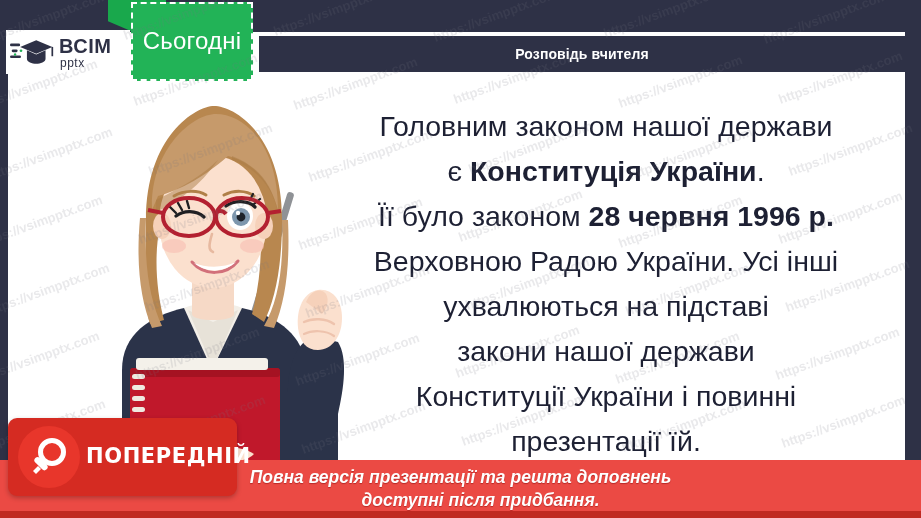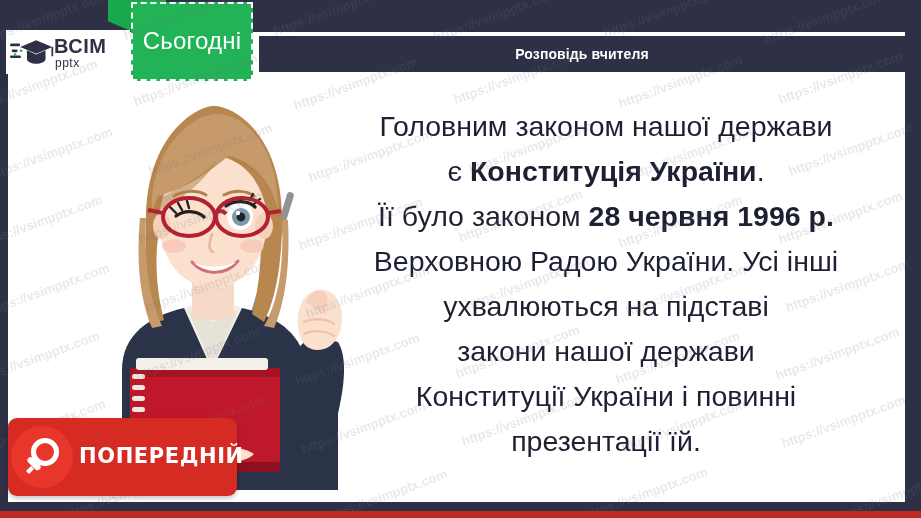--- a/index.html
+++ b/index.html
@@ -31,21 +31,21 @@
   .today{
     position:absolute;left:131px;top:2px;width:118px;height:75px;z-index:12;
     background:#22b357;border:2px dashed #ffffff;
     display:flex;flex-direction:column;align-items:center;justify-content:center;
     color:#fff;line-height:1.12;
   }
   .today div{font-size:24px;font-weight:400;letter-spacing:.2px;}
   
   .logo{
     position:absolute;left:6px;top:30px;width:120px;height:44px;z-index:11;
-    background:#fff;display:flex;align-items:center;padding-left:4px;
+    background:#fff;display:flex;align-items:center;padding-left:4px;gap:5px;
   }
   .cap-ico{width:44px;height:30px;flex:0 0 auto;}
   .logo-txt{display:flex;flex-direction:column;line-height:1;}
   .logo-main{font-size:20px;font-weight:700;color:#2e3146;letter-spacing:.5px;}
   .logo-sub{font-size:12px;color:#2e3146;letter-spacing:.5px;margin-top:1px;margin-left:1px;}
   
   .headerbar{
     position:absolute;left:259px;top:36px;width:646px;height:36px;z-index:9;
     background:#2e3146;color:#fff;
     display:flex;align-items:center;justify-content:center;
@@ -57,21 +57,21 @@
     text-align:center;color:#1d2033;
     font-size:28.5px;line-height:45px;font-weight:400;
   }
   .bodytext b{font-weight:700;}
   
   .teacher{position:absolute;left:92px;top:70px;width:285px;height:420px;z-index:4;}
   
   .prevbadge{
     position:absolute;left:8px;top:418px;width:229px;height:78px;z-index:20;
     background:#d52b22;border-radius:9px;
-    display:flex;align-items:center;gap:6px;padding-left:3px;box-sizing:border-box;
+    display:flex;align-items:center;gap:6px;padding-left:10px;box-sizing:border-box;
     box-shadow:0 2px 5px rgba(0,0,0,.25);
   }
   .mag-wrap{
     width:62px;height:62px;border-radius:50%;background:#e8362b;flex:0 0 auto;
     display:flex;align-items:center;justify-content:center;position:relative;
   }
   .prev-lines{display:flex;flex-direction:column;line-height:1.02;}
   .prev-lines span{
     color:#fff;font-size:21px;font-weight:700;letter-spacing:.6px;
     font-family:"DejaVu Sans","Liberation Sans",sans-serif;
@@ -280,15 +280,19 @@
         <circle cx="25" cy="17" r="11.5" fill="none" stroke="#ffffff" stroke-width="5"></circle>
         <rect x="6" y="25.5" width="16" height="6.4" rx="3.2" fill="#ffffff" transform="rotate(45 14 28.7)"></rect>
         <path d="M6 36 L11 31 L14 34 L9 39 Z" fill="#ffffff"></path>
       </svg>
     </span>
     <span class="prev-lines">
       <span>ПОПЕРЕДНІЙ</span>
     </span>
   </div>
 
+  <div class="botbanner">
+    <span class="b1">Повна версія презентації та решта доповнень</span>
+    <span class="b2">доступні після придбання.</span>
+  </div>
   <div class="bot-edge"></div>
 
 </div>
 
 </body></html>

